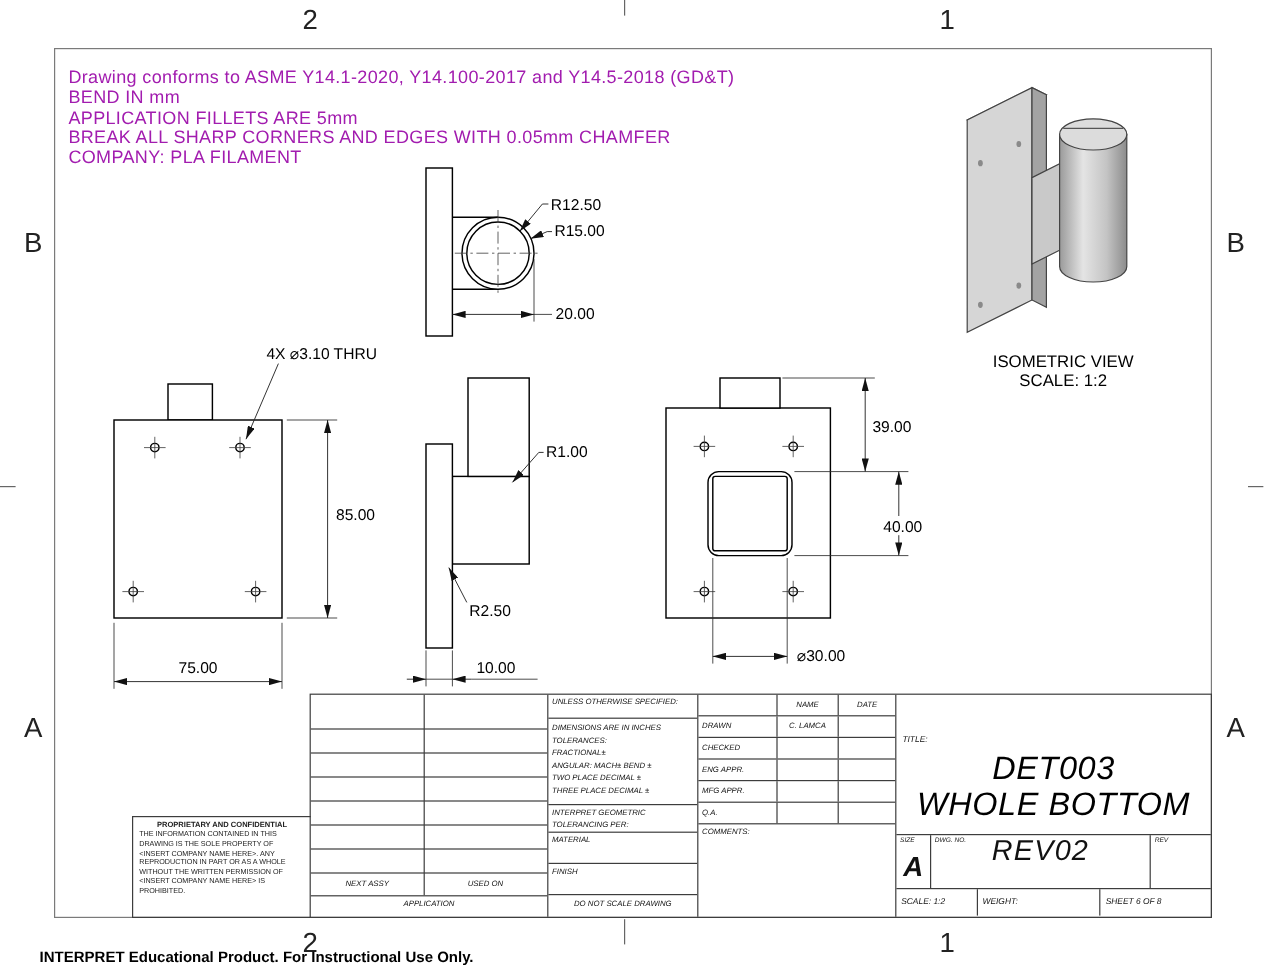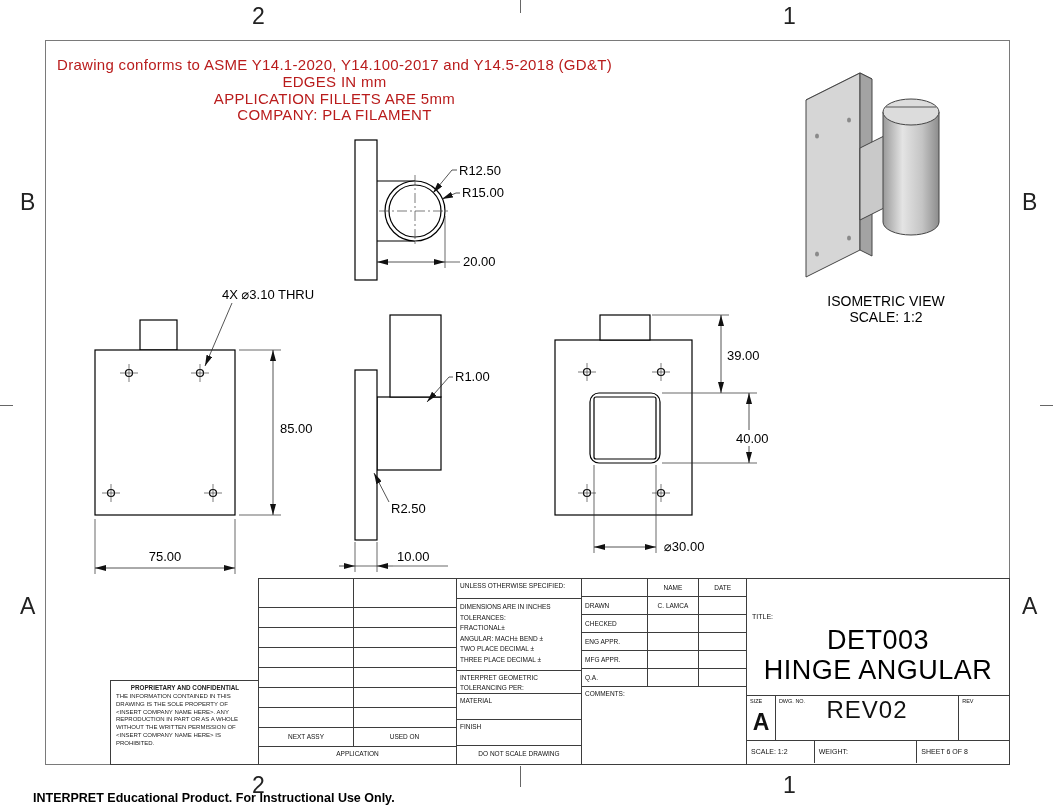--- a/index.html
+++ b/index.html
@@ -7,36 +7,36 @@
     font-family:"Liberation Sans","DejaVu Sans",sans-serif; color:#000; position:relative; }
   .abs { position:absolute; }
 
   
   .frame { left:45px; top:40px; width:965px; height:725px; border:1px solid #7a7a7a; }
   .tick { background:#666; }
   .zone { font-size:23px; color:#222; }
 
   
   .notes { left:57px; top:57px; font-size:15px; line-height:16.8px; letter-spacing:.3px;
-    white-space:nowrap; color:#b91c1c;text-align:center; }
+    white-space:nowrap; color:#a21caf; }
 
   
   svg.views { left:0; top:0; }
   .edge   { stroke:#000; stroke-width:1.2; fill:#fff; }
   .edgenf { stroke:#000; stroke-width:1.2; fill:none; }
   .dim    { stroke:#2a2a2a; stroke-width:.8; fill:none; }
   .ext    { stroke:#2a2a2a; stroke-width:.7; fill:none; }
   .cl     { stroke:#444; stroke-width:.7; fill:none; stroke-dasharray:10 3 2 3; }
   .clh    { stroke:#444; stroke-width:.7; fill:none; }
   .dimtxt { font-size:13px; fill:#000; font-family:"Liberation Sans","DejaVu Sans",sans-serif; }
   .isotxt { font-size:14px; fill:#000; text-anchor:middle; font-family:"Liberation Sans","DejaVu Sans",sans-serif; }
 
   
   .tb { left:258px; top:578px; width:752px; height:187px; border:1px solid #3d3d3d;
-        font-size:6.5px; color:#111; }
+        font-size:6.5px; color:#111;font-style:italic; }
   .hline { position:absolute; background:#3d3d3d; height:1px; }
   .vline { position:absolute; background:#3d3d3d; width:1px; }
   .cell  { position:absolute; text-align:center; }
 
   .tb-tol { position:absolute; left:197px; top:0; width:125px; height:185px; border-left:1px solid #3d3d3d; }
   .tol-r1 { height:20px; border-bottom:1px solid #3d3d3d; padding:3px 3px; }
   .tol-r2 { height:72px; border-bottom:1px solid #3d3d3d; padding:3px 3px; line-height:10.5px; }
   .tol-r3 { height:23px; border-bottom:1px solid #3d3d3d; padding:2px 3px; line-height:9.5px; }
   .tol-r4 { height:26px; border-bottom:1px solid #3d3d3d; padding:3px 3px; }
   .tol-r5 { height:26px; border-bottom:1px solid #3d3d3d; padding:3px 3px; }
@@ -88,22 +88,23 @@
 <div class="abs zone" style="left:783px;top:3px;">1</div>
 <div class="abs zone" style="left:252px;top:772px;">2</div>
 <div class="abs zone" style="left:783px;top:772px;">1</div>
 <div class="abs zone" style="left:20px;top:189px;">B</div>
 <div class="abs zone" style="left:20px;top:593px;">A</div>
 <div class="abs zone" style="left:1022px;top:189px;">B</div>
 <div class="abs zone" style="left:1022px;top:593px;">A</div>
 
 <div class="abs notes">
   <div>Drawing conforms to ASME Y14.1-2020, Y14.100-2017 and Y14.5-2018 (GD&amp;T)</div>
-  <div>EDGES IN mm</div>
+  <div>BEND IN mm</div>
   <div>APPLICATION FILLETS ARE 5mm</div>
+  <div>BREAK ALL SHARP CORNERS AND EDGES WITH 0.05mm CHAMFER</div>
   <div>COMPANY: PLA FILAMENT</div>
 </div>
 
 <svg class="abs views" width="1053" height="812" viewBox="0 0 1053 812">
   <defs>
     <marker id="arr" markerWidth="11" markerHeight="6" refX="11" refY="3" orient="auto" markerUnits="userSpaceOnUse">
       <path d="M0,0 L11,3 L0,6 Z" fill="#111"></path>
     </marker>
     <marker id="arrR" markerWidth="11" markerHeight="6" refX="0" refY="3" orient="auto" markerUnits="userSpaceOnUse">
       <path d="M11,0 L0,3 L11,6 Z" fill="#111"></path>
@@ -308,21 +309,21 @@
       <div class="c3"></div>
     </div>
     <div class="ap-comments">COMMENTS:</div>
   </div>
 
   <div class="tb-ti">
     <div class="ti-area">
       <div class="ti-label">TITLE:</div>
       <div class="ti-lines">
         <div>DET003</div>
-        <div>HINGE ANGULAR</div>
+        <div>WHOLE BOTTOM</div>
       </div>
     </div>
     <div class="sz-row">
       <div class="sz-c1">
         <div class="mini">SIZE</div>
         <div class="sz-val">A</div>
       </div>
       <div class="sz-c2">
         <div class="mini">DWG.  NO.</div>
         <div class="dwg-val">REV02</div>

